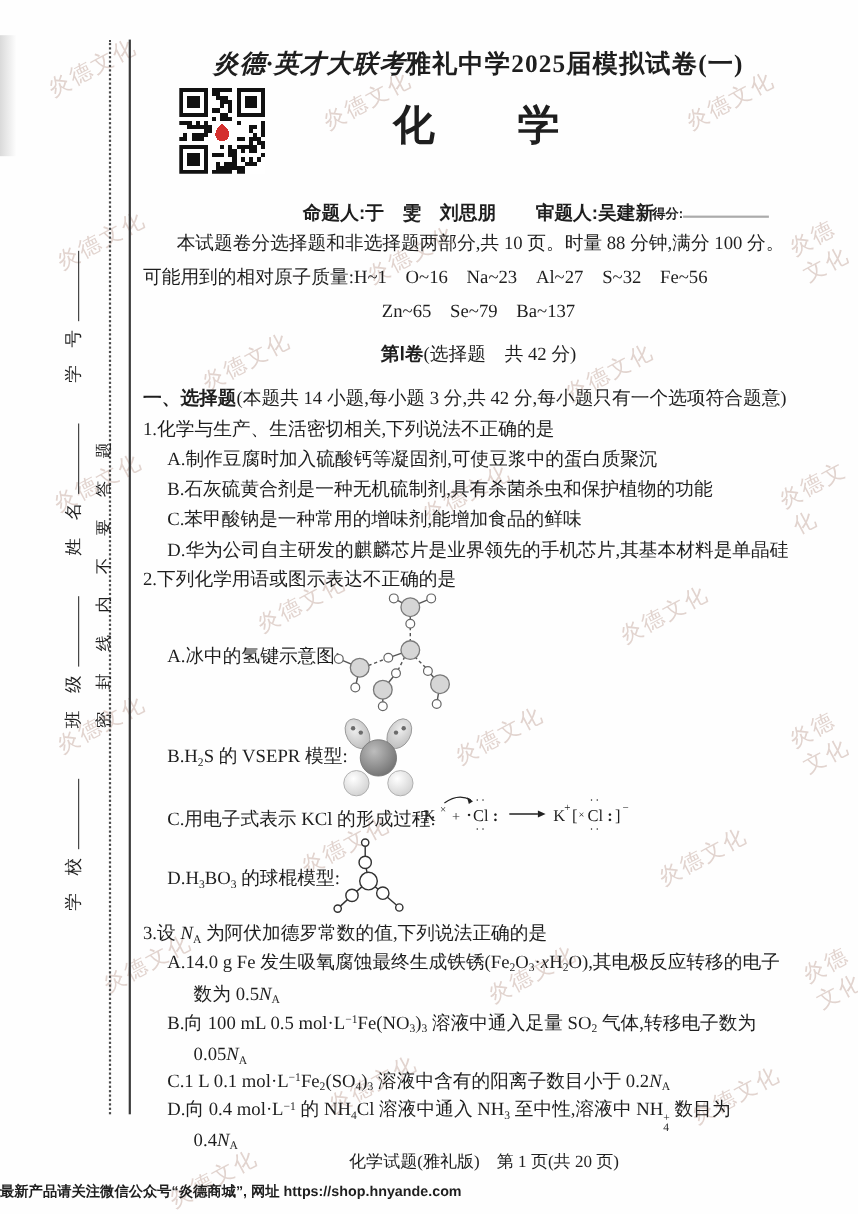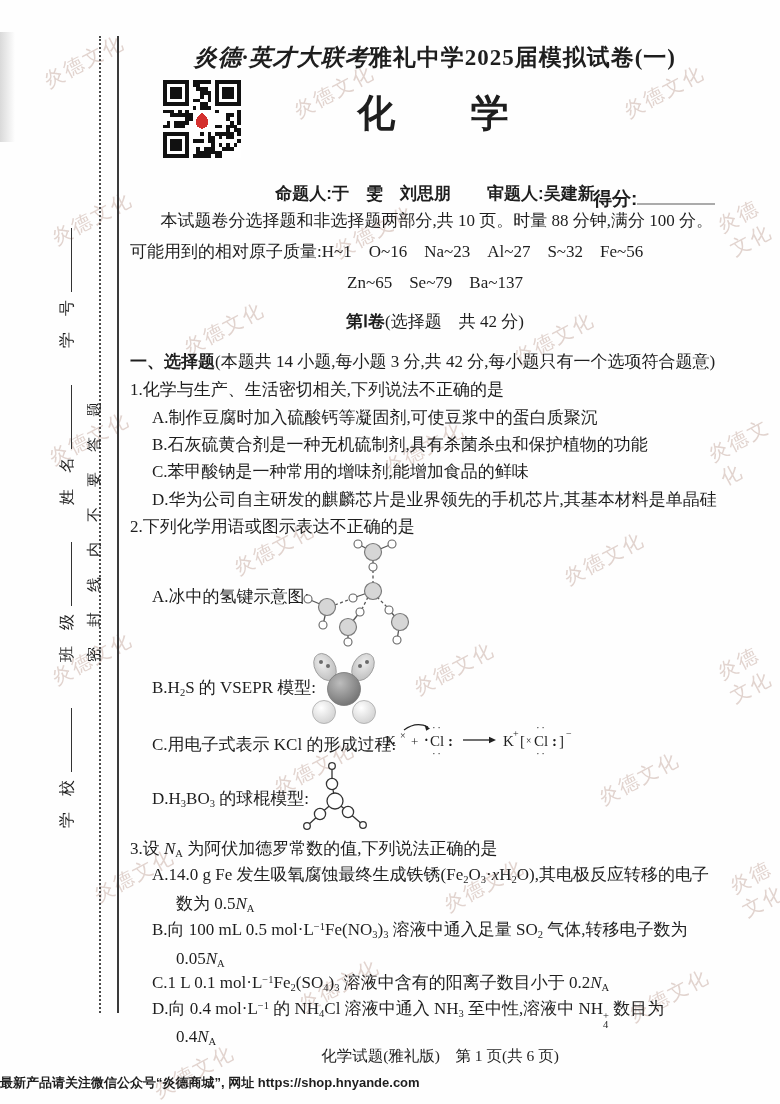--- a/index.html
+++ b/index.html
@@ -32,21 +32,21 @@
       background:linear-gradient(to right,#c6c6c6,rgba(255,255,255,0));}
   
   .series{position:absolute;top:42px;left:110px;width:650px;text-align:center;
       font-size:23px;letter-spacing:1px;}
   .callig{font-weight:bold;font-style:italic;}
   .subject{position:absolute;top:88px;left:110px;width:650px;text-align:center;
       font-size:38px;font-weight:bold;word-spacing:58px;letter-spacing:4px;font-family:Liberation Serif, serif;}
   .proposers{position:absolute;top:158px;left:110px;width:650px;text-align:center;
       font-size:17px;font-weight:bold;font-family:"Liberation Sans",sans-serif;margin-top:24px;}
   .proposers span{margin:0 18px;}
-  .score{position:absolute;top:184px;left:593px;font-size:19px;font-weight:bold;
+  .score{position:absolute;top:184px;left:593px;font-size:12px;font-weight:bold;
       font-family:"Liberation Sans",sans-serif;}
   .score-blank{display:inline-block;width:78px;height:1em;border-bottom:2px solid #ababab;}
   .footer{position:absolute;top:1046px;left:120px;width:640px;text-align:center;
       font-size:15.5px;}
   .promo{position:absolute;top:1074px;left:0;width:622px;text-align:left;font-size:13px;
       font-weight:bold;font-family:"Liberation Sans",sans-serif;}
   svg text{font-family:"Liberation Serif",serif;fill:#1e1e1e;}
 </style>
 </head>
 <body>
@@ -372,16 +372,16 @@
   <div class="line" style="left:176px;top:893px">数为 0.5<i>N</i><sub>A</sub></div>
   <div class="line" style="left:152px;top:919px">B.向 100 mL 0.5 mol·L<sup>−1</sup>Fe(NO<sub>3</sub>)<sub>3</sub> 溶液中通入足量 SO<sub>2</sub> 气体,转移电子数为</div>
   <div class="line" style="left:176px;top:948px">0.05<i>N</i><sub>A</sub></div>
   <div class="line" style="left:152px;top:972px">C.1 L 0.1 mol·L<sup>−1</sup>Fe<sub>2</sub>(SO<sub>4</sub>)<sub>3</sub> 溶液中含有的阳离子数目小于 0.2<i>N</i><sub>A</sub></div>
   <div class="line" style="left:152px;top:998px">D.向 0.4 mol·L<sup>−1</sup> 的 NH<sub>4</sub>Cl 溶液中通入 NH<sub>3</sub> 至中性,溶液中 NH<span class="stk">
         <sup>+</sup>
         <sub>4</sub>
       </span> 数目为</div>
   <div class="line" style="left:176px;top:1026px">0.4<i>N</i><sub>A</sub></div>
 
-  <div class="footer">化学试题(雅礼版)　第 1 页(共 6 页)</div>
+  <div class="footer">化学试题(雅礼版)　第 1 页(共 20 页)</div>
   <div class="promo">最新产品请关注微信公众号“炎德商城”, 网址 https://shop.hnyande.com</div>
 
 </div>
 
 </body></html>

